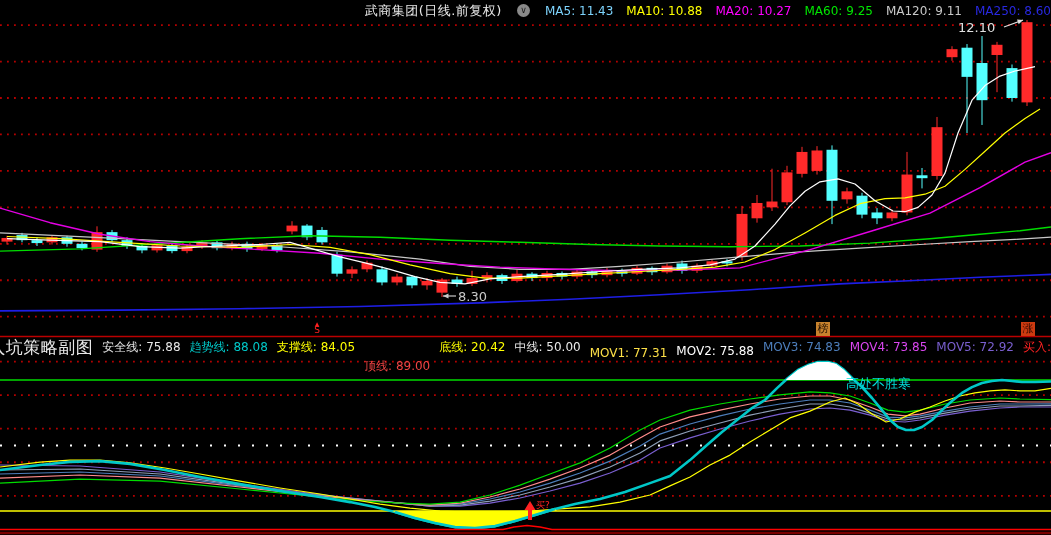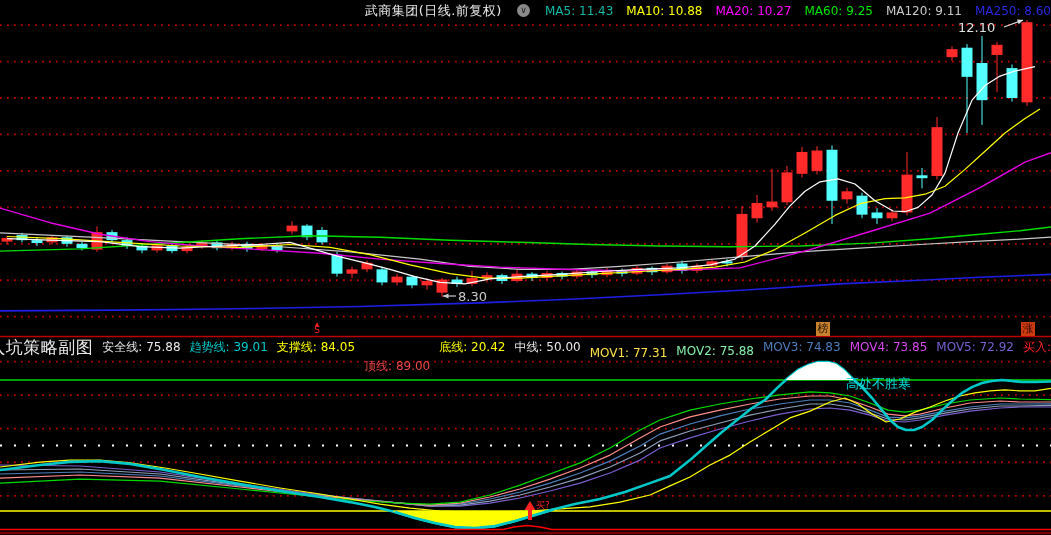--- a/index.html
+++ b/index.html
@@ -227,44 +227,44 @@
       <g>
         <text x="846" y="388" fill="#00dcdc" font-size="13" font-family="DejaVu Sans, sans-serif">高处不胜寒</text>
         <text x="536" y="508" fill="#ff2222" font-size="9" font-family="DejaVu Sans, sans-serif">买?</text>
         <polygon points="530,501 524.5,510 528,510 528,520 532,520 532,510 535.5,510" fill="#ff2222"></polygon>
       </g>
     </svg>
 
   <div id="topbar" class="bar">
     <span class="title">武商集团(日线.前复权)</span>
     <span class="chev">∨</span>
-    <span class="ind" style="color: #14b8a6;"><span class="lbl">MA5</span><span>11.43</span></span>
+    <span class="ind" style="color: #7dd3fc;"><span class="lbl">MA5</span><span>11.43</span></span>
     <span class="ind" style="color: rgb(255, 255, 0);"><span class="lbl">MA10</span><span>10.88</span></span>
     <span class="ind" style="color: rgb(255, 0, 255);"><span class="lbl">MA20</span><span>10.27</span></span>
     <span class="ind" style="color: rgb(0, 230, 0);"><span class="lbl">MA60</span><span>9.25</span></span>
     <span class="ind" style="color: rgb(200, 200, 200);"><span class="lbl">MA120</span><span>9.11</span></span>
     <span class="ind" style="color: rgb(40, 40, 224);"><span class="lbl">MA250</span><span>8.60</span></span>
   </div>
 
   <div id="s-marker">
     <span class="tri">▲</span>
     <span>S</span>
   </div>
   <div class="badge" id="badge-bang" style="left: 816px; background: rgb(200, 130, 45); color: rgb(36, 18, 0);">榜</div>
   <div class="badge" id="badge-zhang" style="left: 1021px; background: rgb(204, 58, 16); color: rgb(58, 12, 0);">涨</div>
 
   <div id="subheader" class="bar">
     <span class="chev">∨</span>
     <span class="title" style="font-size:17px">入坑策略副图</span>
     <span class="ind" style="color: rgb(232, 232, 232);"><span class="lbl">安全线</span><span>75.88</span></span>
-    <span class="ind" style="color: rgb(0, 200, 200);"><span class="lbl">趋势线</span><span>39.01</span></span>
+    <span class="ind" style="color: rgb(0, 200, 200);"><span class="lbl">趋势线</span><span>88.08</span></span>
     <span class="ind" style="color: rgb(255, 255, 0);"><span class="lbl">支撑线</span><span>84.05</span></span>
     <span class="ind" style="color: #ef4444; margin-top: 38px;"><span class="lbl">顶线</span><span>89.00</span></span>
     <span class="ind" style="color: rgb(255, 255, 0);"><span class="lbl">底线</span><span>20.42</span></span>
     <span class="ind" style="color: rgb(232, 232, 232);"><span class="lbl">中线</span><span>50.00</span></span>
     <span class="ind" style="color: #fde047; margin-top: 12px;"><span class="lbl">MOV1</span><span>77.31</span></span>
-    <span class="ind" style="color: #86efac; margin-top: 8px;"><span class="lbl">MOV2</span><span>75.88</span></span>
+    <span class="ind" style="color: #ffffff; margin-top: 8px;"><span class="lbl">MOV2</span><span>75.88</span></span>
     <span class="ind" style="color: rgb(77, 126, 187);"><span class="lbl">MOV3</span><span>74.83</span></span>
     <span class="ind" style="color: #d946ef;"><span class="lbl">MOV4</span><span>73.85</span></span>
     <span class="ind" style="color: rgb(122, 95, 208);"><span class="lbl">MOV5</span><span>72.92</span></span>
     <span class="ind" style="color: rgb(255, 34, 34);"><span class="lbl">买入</span></span>
   </div>
 </div>
 
 </body></html>

